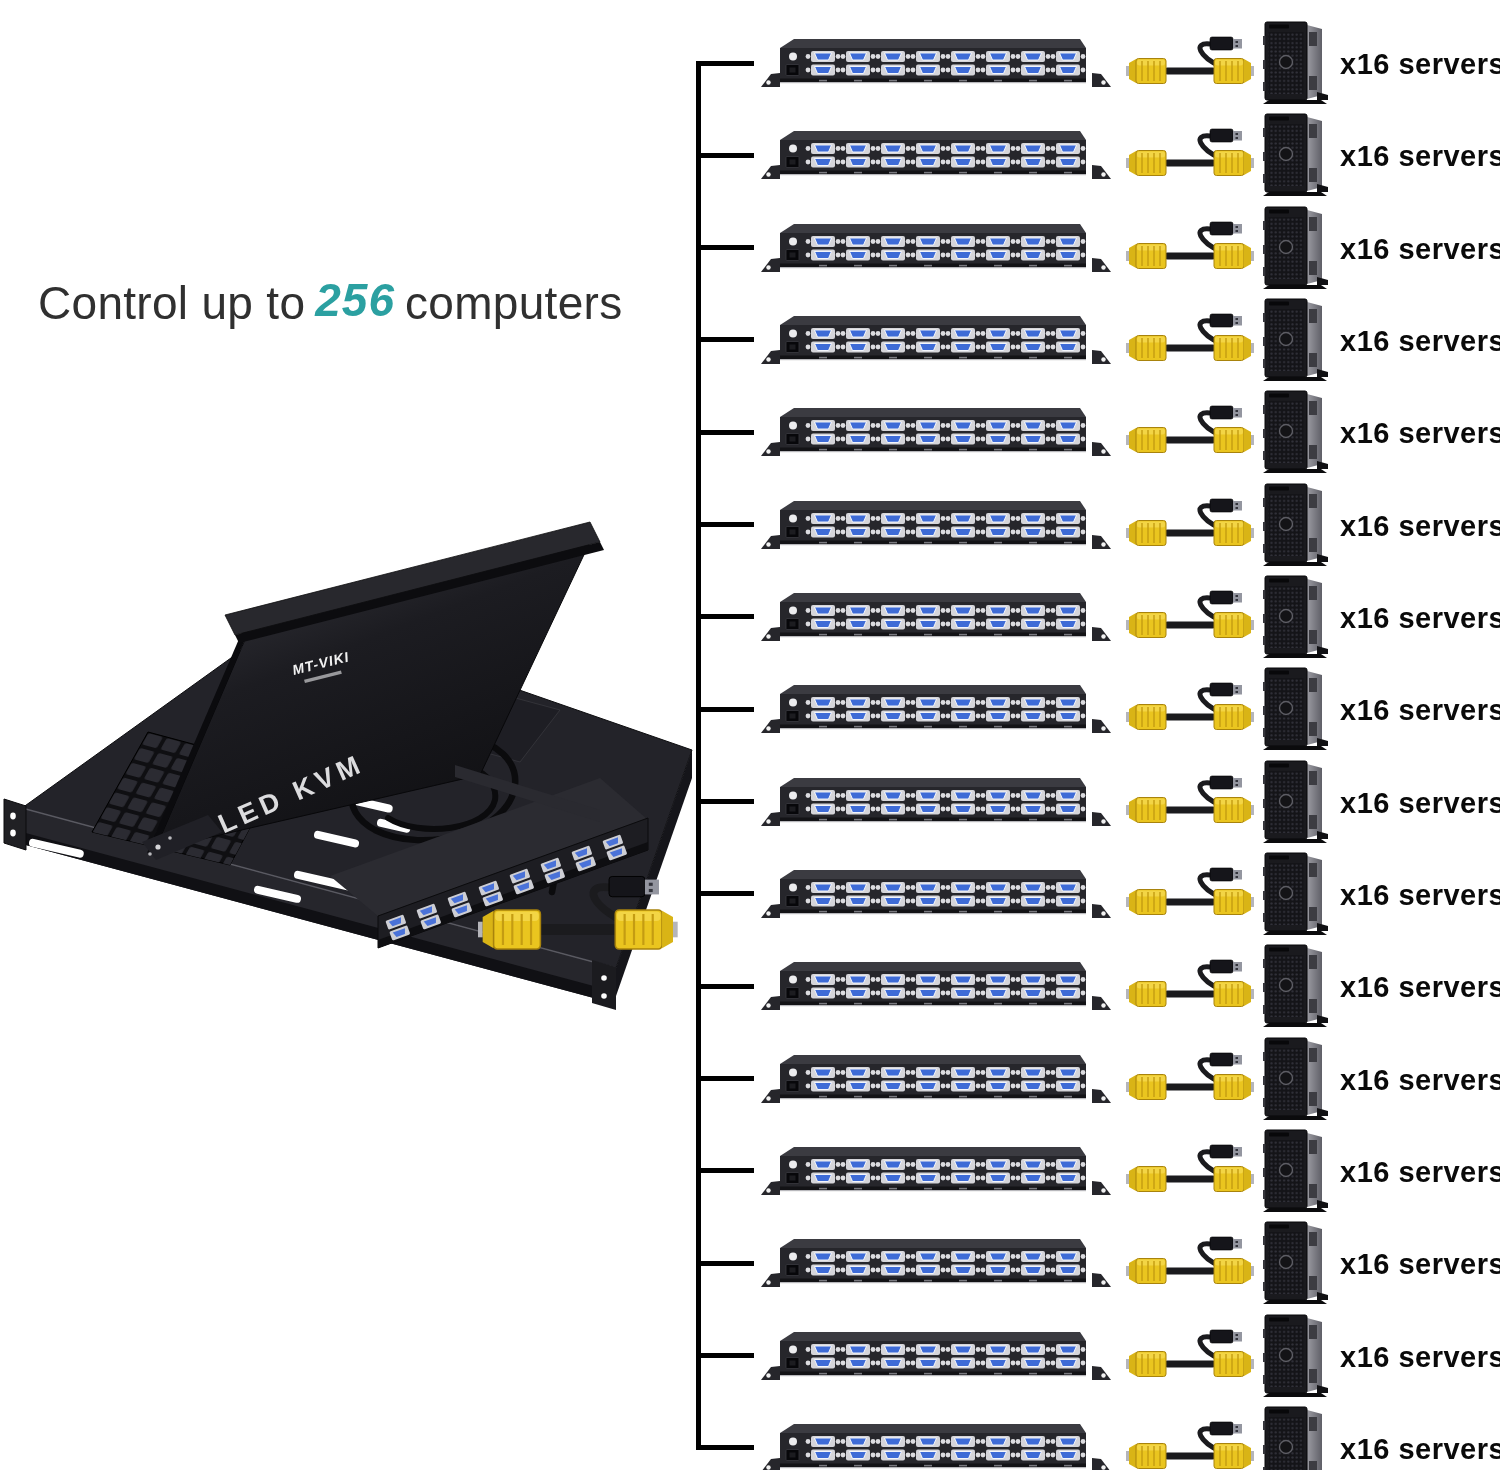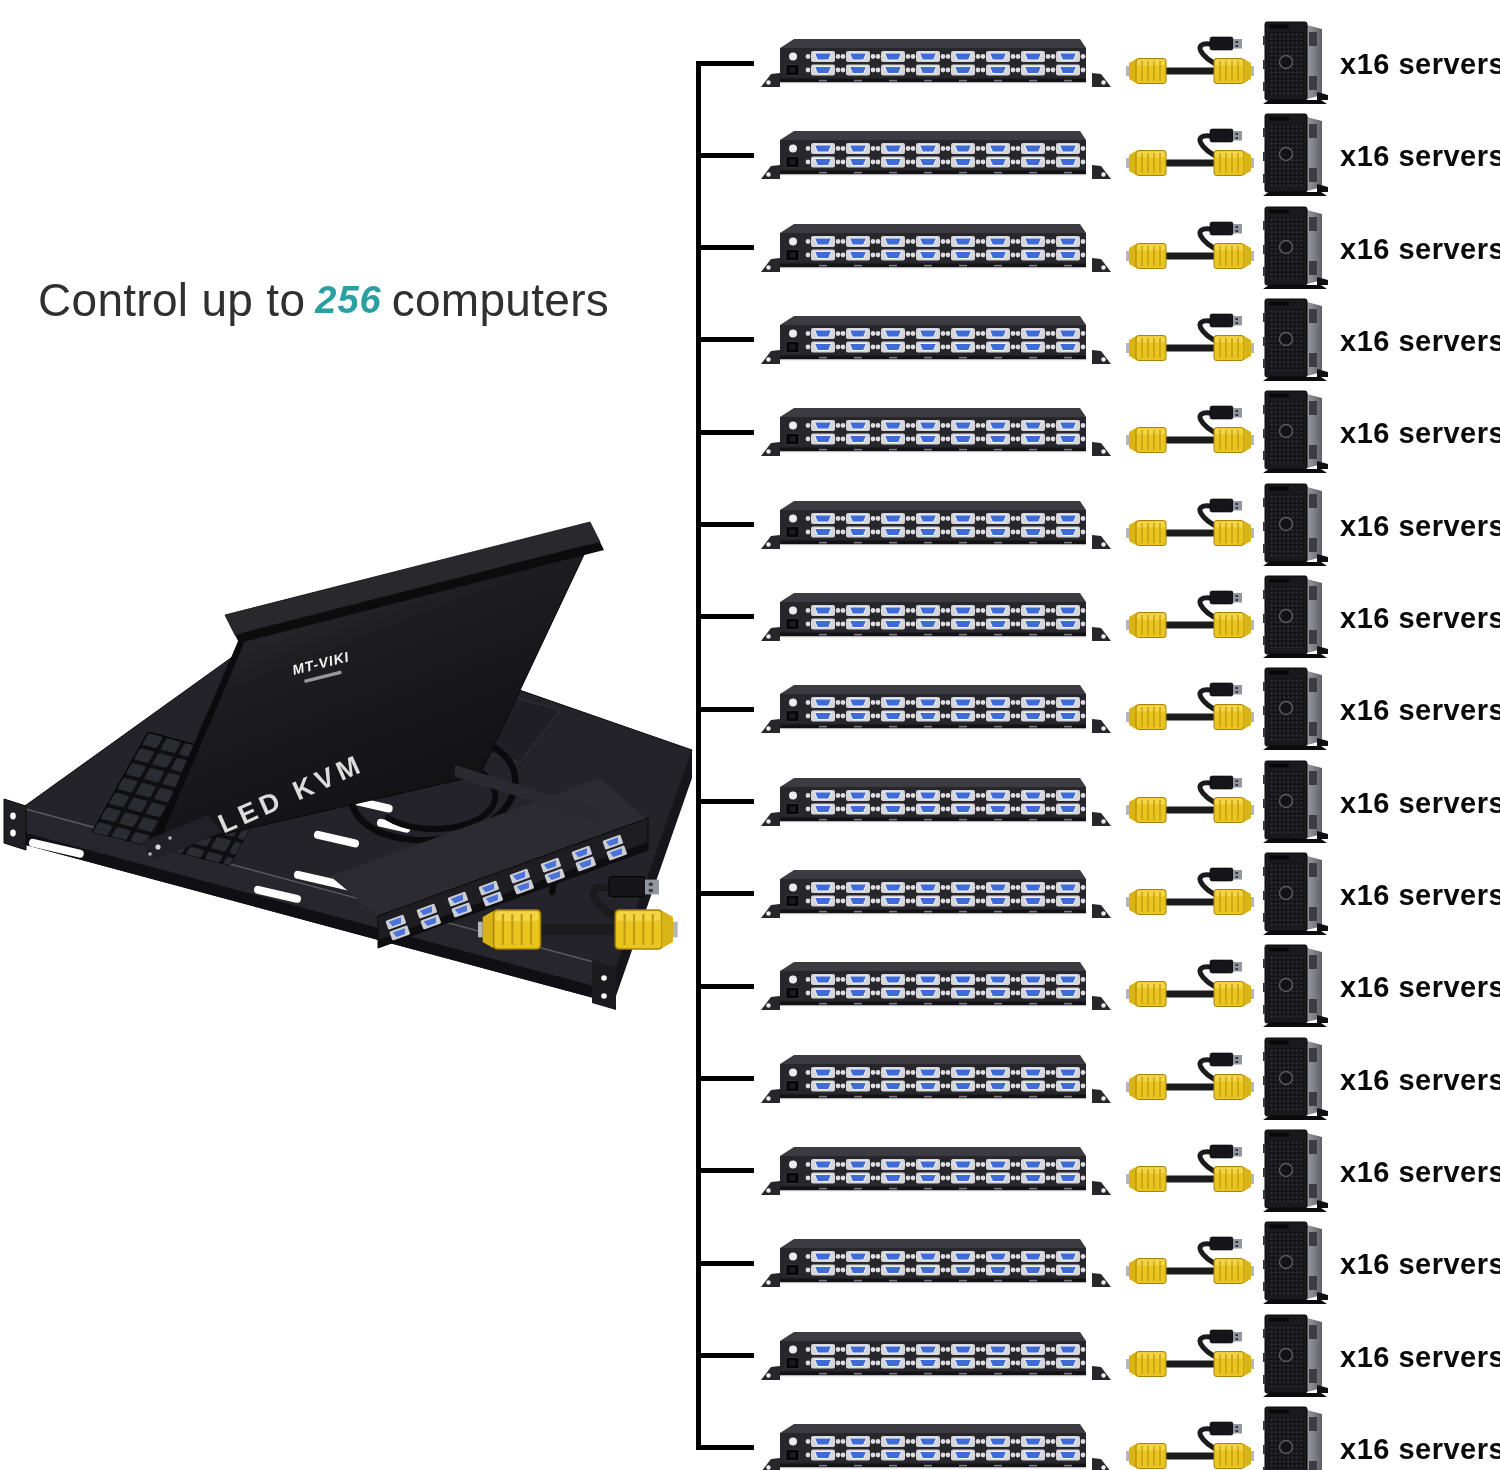--- a/index.html
+++ b/index.html
@@ -2,21 +2,21 @@
 <html style="--accent: #2BA0A1; --ink: #303030; --bus: #000000; --label: #0A0A0A;"><head>
 <meta charset="utf-8">
 <style>
   html,body{margin:0;padding:0;background:#ffffff;}
   body{width:1500px;height:1470px;font-family:"Liberation Sans","DejaVu Sans",sans-serif;}
   .canvas{position:relative;width:1500px;height:1470px;background:#fff;overflow:hidden;}
 
   
   .headline{position:absolute;left:38px;top:272px;color:var(--ink,#303030);
     font-size:46px;line-height:57px;letter-spacing:.3px;white-space:nowrap;}
-  .headline .hl{font-size:38px;font-weight:bold;font-style:italic;
+  .headline .hl{font-size:46px;font-weight:bold;font-style:italic;
     color:var(--accent,#2BA0A1);margin:16px 10px;vertical-align:3px;letter-spacing:1px;}
 
   
   .product{position:absolute;left:0;top:520px;width:700px;height:500px;}
 
   
   .diagram{position:absolute;left:0;top:0;width:1500px;height:1470px;margin-top:20px;}
   .bus{position:absolute;left:696px;width:5px;background:var(--bus,#000);}
   .row{position:absolute;left:0;width:1500px;height:92px;}
   .stub{position:absolute;left:696px;top:43.5px;width:58px;height:5px;background:var(--bus,#000);}

